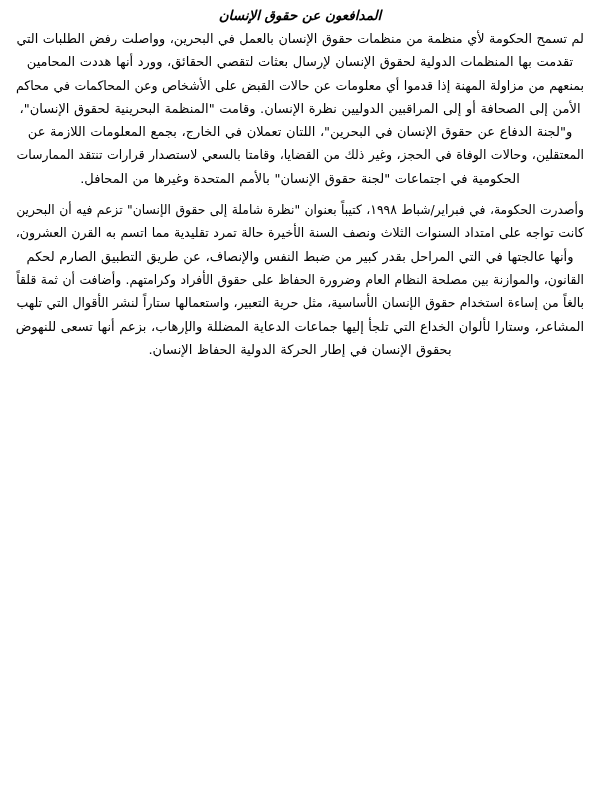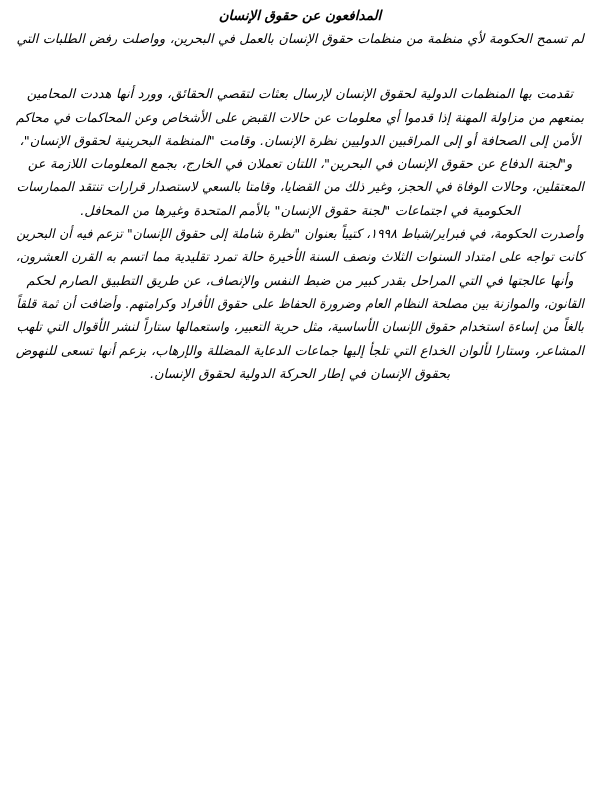--- a/index.html
+++ b/index.html
@@ -41,33 +41,32 @@
     line-height: 22px;
     color: #000000;
     margin: 0 0 1px 0;
     white-space: nowrap;
   }
 
   .para {
     direction: rtl;
     font-family: "DejaVu Sans", "Liberation Sans", sans-serif;
     font-size: 13px;
-    font-style: italic;
     font-weight: normal;
     line-height: 23.3px;
     color: #000000;
     margin: 0;
     padding: 0;
     text-align: justify;
     text-align-last: center;
     word-spacing: 0.5px;
   }
 
   .para + .para {
-    margin-top: 0;
+    margin-top: 8px;
   }
 
   
   .line {
     display: block;
     direction: rtl;
     text-align: center;
     white-space: nowrap;
     line-height: 23.3px;
   }
@@ -80,32 +79,32 @@
 <body>
 
 <div class="page">
 
   <h1 class="heading">المدافعون عن حقوق الإنسان</h1>
 
   <div class="doc-body">
 
     <p class="para">
       <span class="line" style="transform: scaleX(0.981); display: block; transform-origin: right center;">لم تسمح الحكومة لأي منظمة من منظمات حقوق الإنسان بالعمل في البحرين، وواصلت رفض الطلبات التي</span>
-      <span class="line" style="transform: none; margin-top: 32px;">تقدمت بها المنظمات الدولية لحقوق الإنسان لإرسال بعثات لتقصي الحقائق، وورد أنها هددت المحامين</span>
+      <span class="line" style="transform: none;">تقدمت بها المنظمات الدولية لحقوق الإنسان لإرسال بعثات لتقصي الحقائق، وورد أنها هددت المحامين</span>
       <span class="line" style="transform: scaleX(0.9676); display: block; transform-origin: right center;">بمنعهم من مزاولة المهنة إذا قدموا أي معلومات عن حالات القبض على الأشخاص وعن المحاكمات في محاكم</span>
       <span class="line" style="transform: none;">الأمن إلى الصحافة أو إلى المراقبين الدوليين نظرة الإنسان. وقامت "المنظمة البحرينية لحقوق الإنسان"،</span>
       <span class="line" style="transform: none;">و"لجنة الدفاع عن حقوق الإنسان في البحرين"، اللتان تعملان في الخارج، بجمع المعلومات اللازمة عن</span>
       <span class="line tight" style="transform: scaleX(0.9627); display: block; transform-origin: right center;">المعتقلين، وحالات الوفاة في الحجز، وغير ذلك من القضايا، وقامتا بالسعي لاستصدار قرارات تنتقد الممارسات</span>
       <span class="line" style="transform: none;">الحكومية في اجتماعات "لجنة حقوق الإنسان" بالأمم المتحدة وغيرها من المحافل.</span>
     </p>
 
     <p class="para">
       <span class="line tight" style="transform: scaleX(0.9514); display: block; transform-origin: right center;">وأصدرت الحكومة، في فبراير/شباط ١٩٩٨، كتيباً بعنوان "نظرة شاملة إلى حقوق الإنسان" تزعم فيه أن البحرين</span>
       <span class="line tight" style="transform: scaleX(0.9709); display: block; transform-origin: right center;">كانت تواجه على امتداد السنوات الثلاث ونصف السنة الأخيرة حالة تمرد تقليدية مما اتسم به القرن العشرون،</span>
       <span class="line" style="transform: none;">وأنها عالجتها في التي المراحل بقدر كبير من ضبط النفس والإنصاف، عن طريق التطبيق الصارم لحكم</span>
       <span class="line tight" style="transform: scaleX(0.953); display: block; transform-origin: right center;">القانون، والموازنة بين مصلحة النظام العام وضرورة الحفاظ على حقوق الأفراد وكرامتهم. وأضافت أن ثمة قلقاً</span>
       <span class="line tight" style="transform: scaleX(0.9611); display: block; transform-origin: right center;">بالغاً من إساءة استخدام حقوق الإنسان الأساسية، مثل حرية التعبير، واستعمالها ستاراً لنشر الأقوال التي تلهب</span>
       <span class="line tight" style="transform: scaleX(0.9965); display: block; transform-origin: right center;">المشاعر، وستارا لألوان الخداع التي تلجأ إليها جماعات الدعاية المضللة والإرهاب، بزعم أنها تسعى للنهوض</span>
-      <span class="line" style="transform: none;">بحقوق الإنسان في إطار الحركة الدولية لحقوق الإنسان.</span>
+      <span class="line" style="transform: none;">بحقوق الإنسان في إطار الحركة الدولية الحفاظ الإنسان.</span>
     </p>
 
   </div>
 </div>
 
 </body></html>

